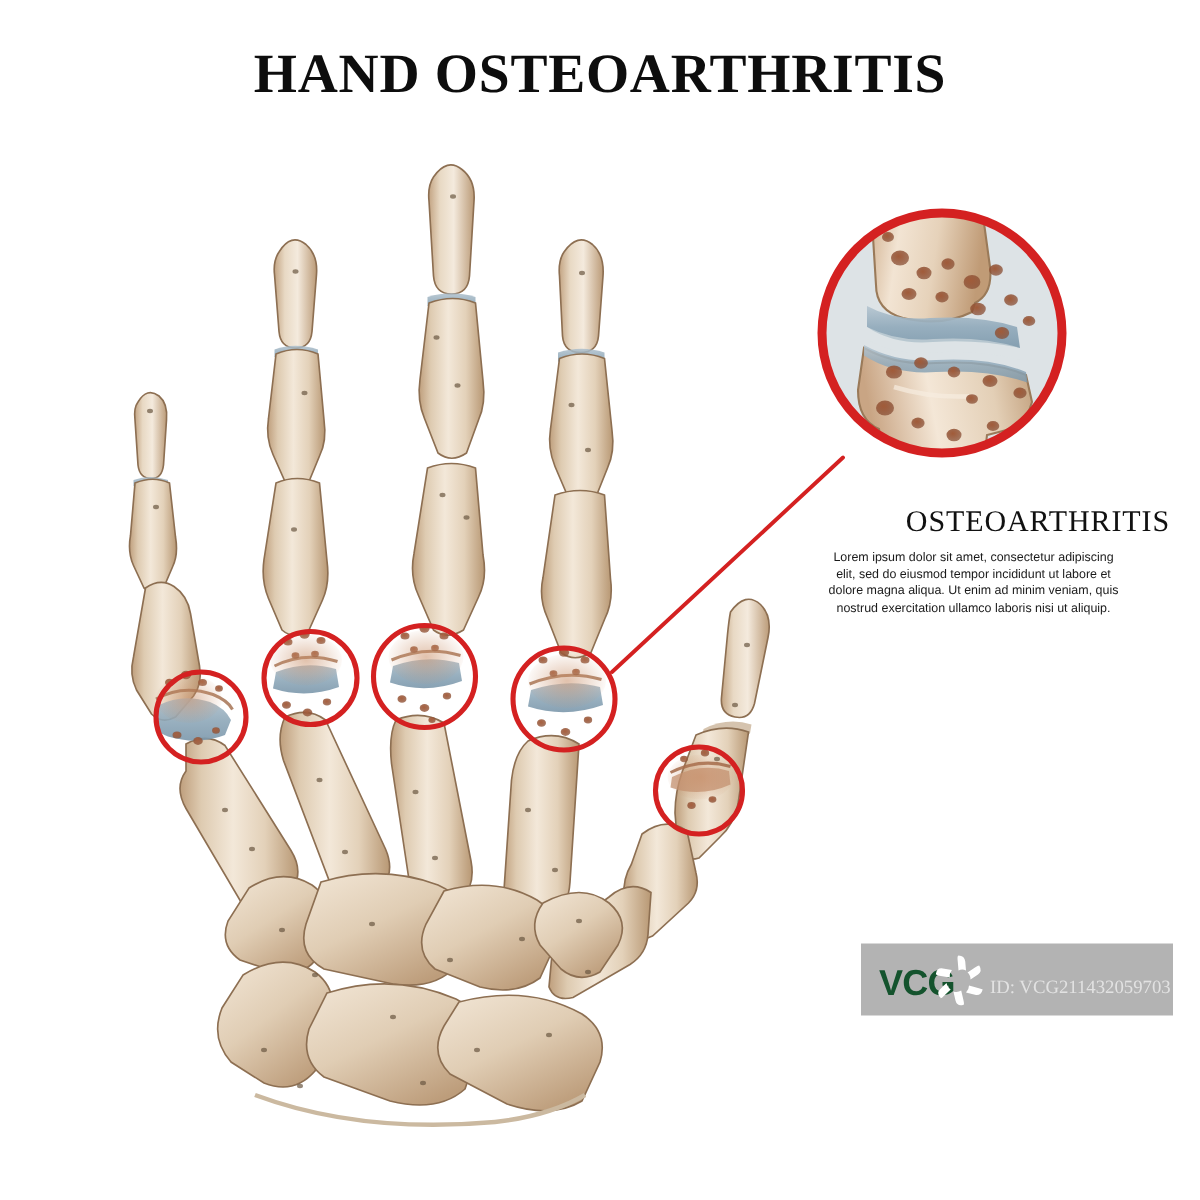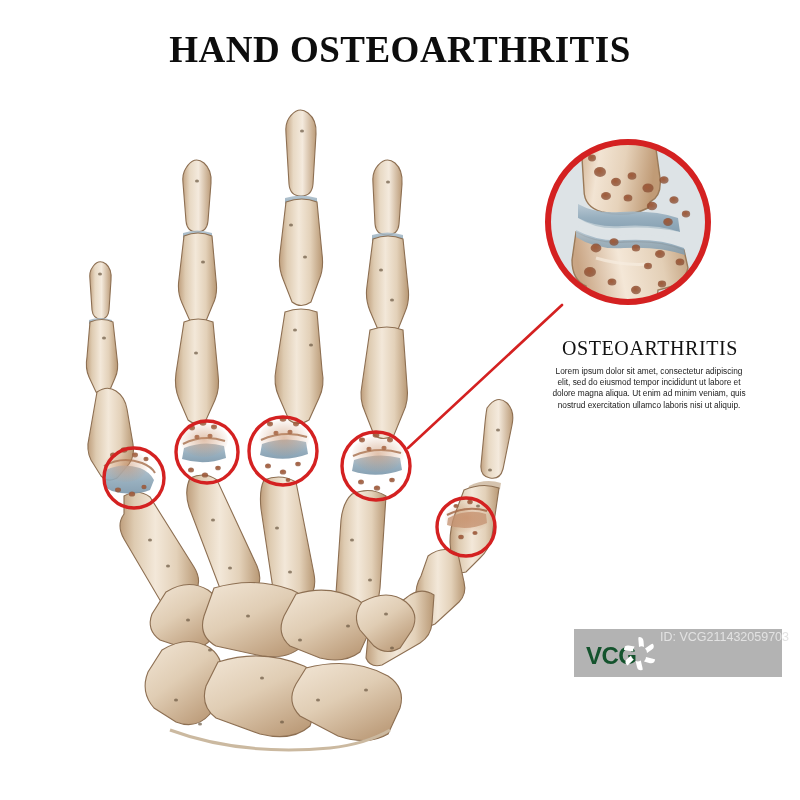--- a/index.html
+++ b/index.html
@@ -38,21 +38,21 @@
     color: #0d0d0d;
     white-space: nowrap;
   }
 
   
   .inset-heading {
     position: absolute;
     left: 520px;
     top: 337px;
     width: 260px;
-    text-align: center;
+    text-align: right;
     font-family: "Liberation Serif", "DejaVu Serif", serif;
     font-size: 20px;
     font-weight: 400;
     letter-spacing: 0.6px;
     color: #111111;
   }
   .inset-body {
     position: absolute;
     left: 549px;
     top: 366px;
@@ -79,22 +79,22 @@
     top: 13px;
     font-family: "Liberation Sans", "DejaVu Sans", sans-serif;
     font-size: 24px;
     font-weight: 700;
     color: #14532d;
     letter-spacing: -0.5px;
   }
   .wm-id {
     position: absolute;
     left: 86px;
-    top: 1px;
-    font-family: Liberation Sans, sans-serif;
+    top: 22px;
+    font-family: Liberation Serif, serif;
     font-size: 12.5px;
     color: #e2e2e2;
     white-space: nowrap;
   }
   .wm-flower {
     position: absolute;
     left: 48px;
     top: 6px;
     width: 36px;
     height: 36px;

